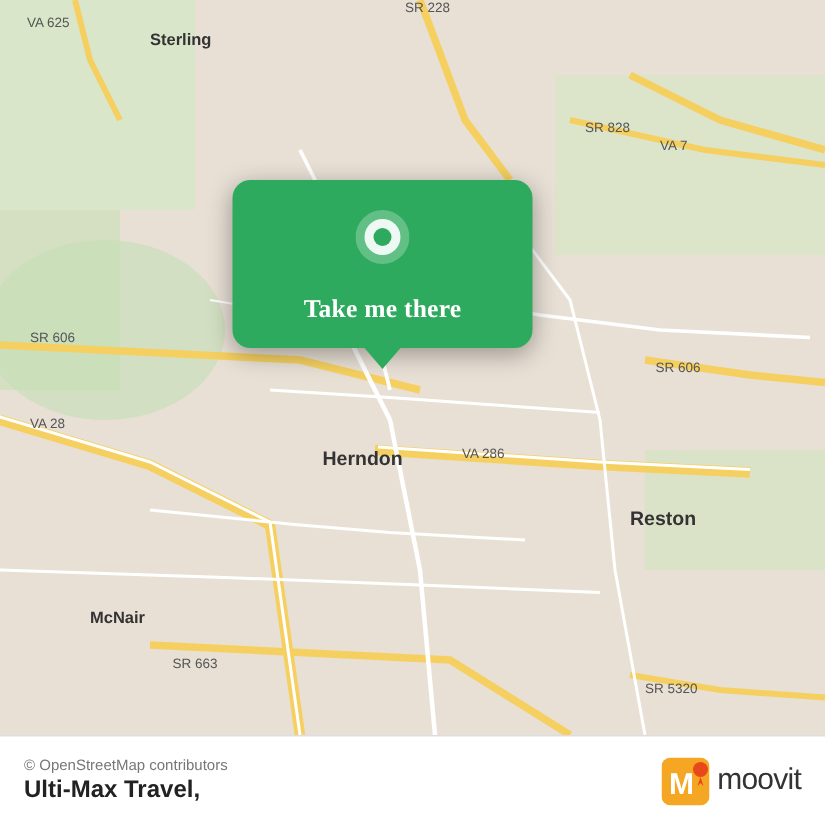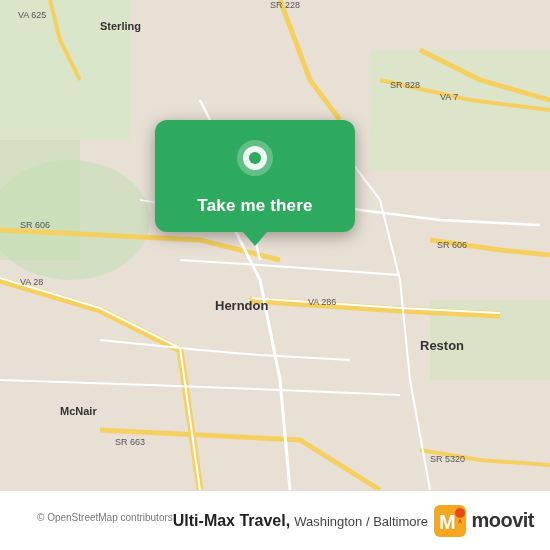--- a/index.html
+++ b/index.html
@@ -34,20 +34,21 @@
       left: 155px;
       width: 200px;
       background: #2eaa5e;
       border-radius: 12px;
       display: flex;
       flex-direction: column;
       align-items: center;
       padding: 18px 16px 16px;
       box-shadow: 0 4px 16px rgba(0,0,0,0.35);
       cursor: pointer;
+      font-family: Liberation Serif, serif;
     }
 
     #popup-icon {
       width: 48px;
       height: 48px;
       margin-bottom: 10px;
       display: flex;
       align-items: center;
       justify-content: center;
     }
@@ -78,22 +79,21 @@
       background: #fff;
       border-top: 1px solid #ddd;
       display: flex;
       align-items: center;
       justify-content: space-between;
       padding: 0 16px;
     }
 
     #footer-left {
       display: flex;
-      flex-direction: row;
-      margin-left: 21px;
+      flex-direction: column;
     }
 
     #osm-credit {
       font-size: 10px;
       color: #777;
       margin-bottom: 2px;
     }
 
     #footer-title {
       font-size: 16px;
@@ -112,21 +112,21 @@
       gap: 5px;
     }
 
     #moovit-icon {
       width: 32px;
       height: 32px;
     }
 
     #moovit-text {
       font-size: 20px;
-      font-weight: 700;
+      font-weight: 400;
       color: #333;
       letter-spacing: -0.5px;
       text-align: right;
     }
   </style>
 </head>
 <body>
 
 <div id="map-container">
 
@@ -200,21 +200,20 @@
     </svg>
   </div>
   <span id="popup-label">Take me there</span>
 </div>
 
 <div id="footer">
   <div id="footer-left">
     <span id="osm-credit">© OpenStreetMap contributors</span>
     <div style="display:flex; align-items:baseline; gap:4px;">
       <span id="footer-title">Ulti-Max Travel,</span>
-      <span id="footer-subtitle">Washington / Baltimore</span>
     </div>
   </div>
 
   <div id="moovit-logo">
 
     <svg id="moovit-icon" viewBox="0 0 32 32" xmlns="http://www.w3.org/2000/svg">
       <rect width="32" height="32" rx="6" fill="#f5a623"></rect>
       <text x="5" y="24" font-size="20" font-family="Arial" font-weight="900" fill="white">M</text>
 
       <circle cx="26" cy="8" r="5" fill="#e8491a"></circle>

